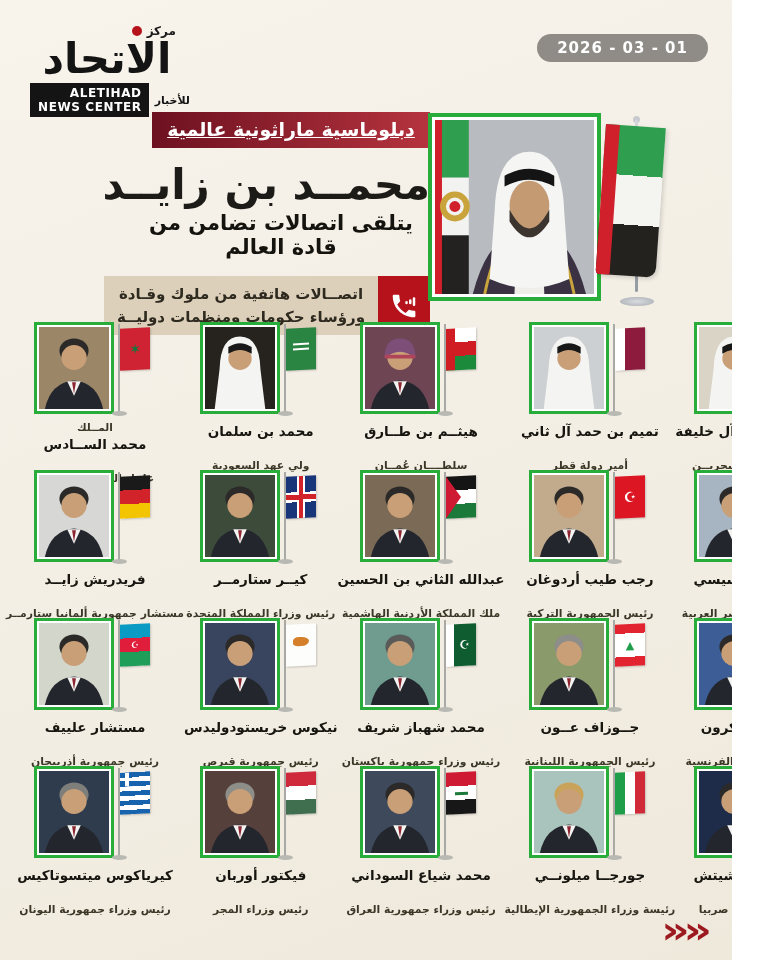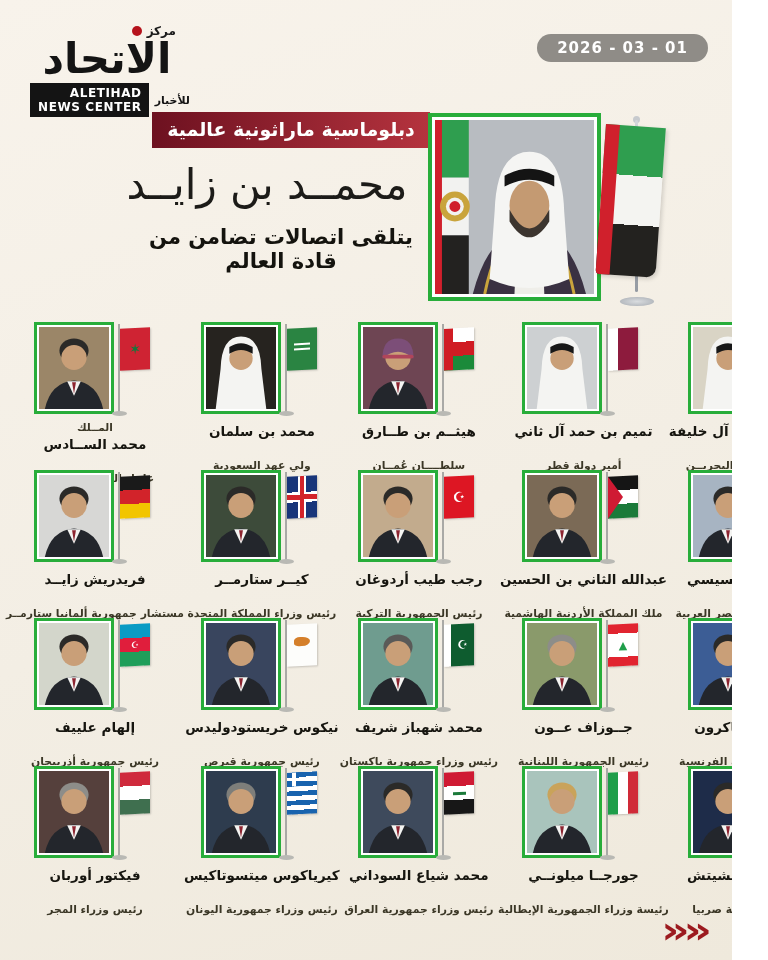--- a/index.html
+++ b/index.html
@@ -20,23 +20,23 @@
   .brand-en{background:#141414;color:#fff;font-size:12px;font-weight:700;letter-spacing:.6px;padding:3px 7px;}
   .date-pill{
     position:absolute;right:24px;top:34px;background:#8f8c87;color:#fff;
     font-size:15px;font-weight:700;letter-spacing:1px;padding:5px 20px;border-radius:17px;
   }
   
   .hero-text{position:absolute;left:104px;top:112px;width:326px;direction:rtl;text-align:center;}
   .kicker{
     width:258px;margin-left:auto;margin-right:0;
     background:linear-gradient(270deg,#b5333e 0%,#6d1120 100%);
-    color:#fff;font-size:19px;font-weight:700;padding:6px 10px 8px;
+    color:#fff;font-size:19px;font-weight:700;padding:6px 10px 8px;text-decoration:underline;
   }
-  .hero-title{font-size:42px;font-weight:400;color:#1c1b18;margin:12px 0 16px;white-space:nowrap;}
+  .hero-title{font-size:42px;font-weight:700;color:#1c1b18;margin:12px 0 2px;white-space:nowrap;}
   .hero-subtitle{font-size:21px;font-weight:800;color:#14130e;margin-left:28px;}
   .callout{margin-top:17px;background:#ddd0ba;display:flex;direction:rtl;align-items:stretch;}
   .callout-icon{width:52px;min-height:52px;background:var(--accent-red,#b5121b);display:flex;align-items:center;justify-content:center;}
   .callout-icon svg{width:30px;height:30px;}
   .callout-text{flex:1;padding:7px 8px;font-size:15px;font-weight:700;color:#2e2a1f;line-height:1.5;text-align:center;}
   .hero-photo{
     position:absolute;left:428px;top:113px;width:173px;height:188px;box-sizing:border-box;
     border:4px solid var(--frame-green,#28ad3a);background:#fff;padding:3px;
   }
   .hero-photo svg{width:100%;height:100%;display:block;}
@@ -123,20 +123,34 @@
       <span class="brand-en">ALETIHAD NEWS CENTER</span>
     </div>
   </div>
 
   <div class="date-pill">2026 - 03 - 01</div>
 
   <div class="hero-text">
     <div class="kicker">دبلوماسية ماراثونية عالمية</div>
     <div class="hero-title">محمــد بن زايــد</div>
     <div class="hero-subtitle">يتلقى اتصالات تضامن من قادة العالم</div>
+    <div class="callout">
+      <div class="callout-icon">
+        <svg viewBox="0 0 24 24" aria-hidden="true">
+          <path fill="#ffffff" d="M6.6 10.8c1.5 2.9 3.8 5.2 6.7 6.7l2.2-2.2c.3-.3.7-.4 1-.2 1.1.4 2.3.6 3.6.6.6 0 1 .4 1 1V20c0 .6-.4 1-1 1C10.6 21 3 13.4 3 4c0-.6.4-1 1-1h3.3c.6 0 1 .4 1 1 0 1.2.2 2.5.6 3.6.1.3 0 .7-.3 1l-2 2.2z"></path>
+          <rect x="16" y="6.5" width="2" height="4" rx="1" fill="#ffffff"></rect>
+          <rect x="19" y="5" width="2" height="7" rx="1" fill="#ffffff"></rect>
+          <rect x="13" y="8" width="2" height="2.5" rx="1" fill="#ffffff"></rect>
+        </svg>
+      </div>
+      <div class="callout-text">
+        <span>اتصــالات هاتفية من ملوك وقـادة</span><br>
+        <span>ورؤساء حكومات ومنظمات دوليــة</span>
+      </div>
+    </div>
   </div>
 
   <div class="hero-photo">
     <svg viewBox="0 0 160 175" preserveAspectRatio="none">
       <rect width="160" height="175" fill="#b8bcc1"></rect>
       <rect x="0" width="34" height="58" fill="#2f9e4f"></rect>
       <rect x="0" y="58" width="34" height="58" fill="#f2f2f0"></rect>
       <rect x="0" y="116" width="34" height="59" fill="#232220"></rect>
       <rect x="0" width="7" height="175" fill="#d0202c"></rect>
       <circle cx="20" cy="87" r="15" fill="#c9a43c"></circle>
@@ -410,20 +424,56 @@
       </div>
 
       <div class="leader-name">كيــر ستارمــر</div>
       <div class="leader-title">رئيس وزراء المملكة المتحدة</div>
     </div>
 
     <div class="cell style-suit">
       <div class="cell-top">
         <div class="photo">
           <svg class="avatar" viewBox="0 0 72 86" preserveAspectRatio="none">
+            <rect class="avatar-bg" width="72" height="86" fill="#7b6a56"></rect>
+            <g class="part-hair">
+                <ellipse cx="36" cy="25" rx="15" ry="13" fill="#2b2a28"></ellipse>
+              </g>
+            <g class="part-suit">
+              <path d="M6 86 Q12 58 36 56 Q60 58 66 86 Z" fill="#23262c"></path>
+              <path d="M29 57 L36 72 L43 57 Z" fill="#f4f4f2"></path>
+              <path d="M34 58 L36 70 L38 58 Z" fill="#8d2430"></path>
+            </g>
+            <circle class="avatar-head" cx="36" cy="32" r="13" fill="#c99f78"></circle>
+            <g class="part-turban">
+                <path d="M20 33 Q20 12 36 12 Q52 12 52 33 Q44 26 36 26 Q28 26 20 33 Z" fill="#7c4e78"></path>
+                <rect x="20" y="29" width="32" height="4" rx="2" fill="#b0455a"></rect>
+              </g>
+            <g class="part-ghutra">
+              <path d="M10 86 L15 44 Q16 10 36 10 Q56 10 57 44 L62 86 Z" fill="#f4f4f2"></path>
+              <circle cx="36" cy="33" r="12" fill="#c99f78"></circle>
+              <path d="M24 21 Q36 13 48 21 L48 28 Q36 20 24 28 Z" fill="#181818"></path>
+            </g>
+          </svg>
+        </div>
+        <div class="flagpole">
+          <i class="pole"></i>
+          <i class="flag flag-jordan"></i>
+          <i class="fbase"></i>
+        </div>
+      </div>
+
+      <div class="leader-name">عبدالله الثاني بن الحسين</div>
+      <div class="leader-title">ملك المملكة الأردنية الهاشمية</div>
+    </div>
+
+    <div class="cell style-suit">
+      <div class="cell-top">
+        <div class="photo">
+          <svg class="avatar" viewBox="0 0 72 86" preserveAspectRatio="none">
             <rect class="avatar-bg" width="72" height="86" fill="#c2ab8d"></rect>
             <g class="part-hair">
                 <ellipse cx="36" cy="25" rx="15" ry="13" fill="#2b2a28"></ellipse>
               </g>
             <g class="part-suit">
               <path d="M6 86 Q12 58 36 56 Q60 58 66 86 Z" fill="#23262c"></path>
               <path d="M29 57 L36 72 L43 57 Z" fill="#f4f4f2"></path>
               <path d="M34 58 L36 70 L38 58 Z" fill="#8d2430"></path>
             </g>
             <circle class="avatar-head" cx="36" cy="32" r="13" fill="#c99f78"></circle>
@@ -446,56 +496,20 @@
       </div>
 
       <div class="leader-name">رجب طيب أردوغان</div>
       <div class="leader-title">رئيس الجمهورية التركية</div>
     </div>
 
     <div class="cell style-suit">
       <div class="cell-top">
         <div class="photo">
           <svg class="avatar" viewBox="0 0 72 86" preserveAspectRatio="none">
-            <rect class="avatar-bg" width="72" height="86" fill="#7b6a56"></rect>
-            <g class="part-hair">
-                <ellipse cx="36" cy="25" rx="15" ry="13" fill="#2b2a28"></ellipse>
-              </g>
-            <g class="part-suit">
-              <path d="M6 86 Q12 58 36 56 Q60 58 66 86 Z" fill="#23262c"></path>
-              <path d="M29 57 L36 72 L43 57 Z" fill="#f4f4f2"></path>
-              <path d="M34 58 L36 70 L38 58 Z" fill="#8d2430"></path>
-            </g>
-            <circle class="avatar-head" cx="36" cy="32" r="13" fill="#c99f78"></circle>
-            <g class="part-turban">
-                <path d="M20 33 Q20 12 36 12 Q52 12 52 33 Q44 26 36 26 Q28 26 20 33 Z" fill="#7c4e78"></path>
-                <rect x="20" y="29" width="32" height="4" rx="2" fill="#b0455a"></rect>
-              </g>
-            <g class="part-ghutra">
-              <path d="M10 86 L15 44 Q16 10 36 10 Q56 10 57 44 L62 86 Z" fill="#f4f4f2"></path>
-              <circle cx="36" cy="33" r="12" fill="#c99f78"></circle>
-              <path d="M24 21 Q36 13 48 21 L48 28 Q36 20 24 28 Z" fill="#181818"></path>
-            </g>
-          </svg>
-        </div>
-        <div class="flagpole">
-          <i class="pole"></i>
-          <i class="flag flag-jordan"></i>
-          <i class="fbase"></i>
-        </div>
-      </div>
-
-      <div class="leader-name">عبدالله الثاني بن الحسين</div>
-      <div class="leader-title">ملك المملكة الأردنية الهاشمية</div>
-    </div>
-
-    <div class="cell style-suit">
-      <div class="cell-top">
-        <div class="photo">
-          <svg class="avatar" viewBox="0 0 72 86" preserveAspectRatio="none">
             <rect class="avatar-bg" width="72" height="86" fill="#a7b4c2"></rect>
             <g class="part-hair">
                 <ellipse cx="36" cy="25" rx="15" ry="13" fill="#2b2a28"></ellipse>
               </g>
             <g class="part-suit">
               <path d="M6 86 Q12 58 36 56 Q60 58 66 86 Z" fill="#23262c"></path>
               <path d="M29 57 L36 72 L43 57 Z" fill="#f4f4f2"></path>
               <path d="M34 58 L36 70 L38 58 Z" fill="#8d2430"></path>
             </g>
             <circle class="avatar-head" cx="36" cy="32" r="13" fill="#c99f78"></circle>
@@ -546,21 +560,21 @@
             </g>
           </svg>
         </div>
         <div class="flagpole">
           <i class="pole"></i>
           <i class="flag flag-azerbaijan"></i>
           <i class="fbase"></i>
         </div>
       </div>
 
-      <div class="leader-name">إلهام علييف</div>
+      <div class="leader-name">مستشار علييف</div>
       <div class="leader-title">رئيس جمهورية أذربيجان</div>
     </div>
 
     <div class="cell style-suit">
       <div class="cell-top">
         <div class="photo">
           <svg class="avatar" viewBox="0 0 72 86" preserveAspectRatio="none">
             <rect class="avatar-bg" width="72" height="86" fill="#39455e"></rect>
             <g class="part-hair">
                 <ellipse cx="36" cy="25" rx="15" ry="13" fill="#2b2a28"></ellipse>
@@ -698,20 +712,56 @@
       </div>
 
       <div class="leader-name">إيمانويل ماكرون</div>
       <div class="leader-title">رئيس الجمهورية الفرنسية</div>
     </div>
 
     <div class="cell style-suit">
       <div class="cell-top">
         <div class="photo">
           <svg class="avatar" viewBox="0 0 72 86" preserveAspectRatio="none">
+            <rect class="avatar-bg" width="72" height="86" fill="#2e3c4e"></rect>
+            <g class="part-hair">
+                <ellipse cx="36" cy="25" rx="15" ry="13" fill="#7e7e7a"></ellipse>
+              </g>
+            <g class="part-suit">
+              <path d="M6 86 Q12 58 36 56 Q60 58 66 86 Z" fill="#23262c"></path>
+              <path d="M29 57 L36 72 L43 57 Z" fill="#f4f4f2"></path>
+              <path d="M34 58 L36 70 L38 58 Z" fill="#8d2430"></path>
+            </g>
+            <circle class="avatar-head" cx="36" cy="32" r="13" fill="#c99f78"></circle>
+            <g class="part-turban">
+                <path d="M20 33 Q20 12 36 12 Q52 12 52 33 Q44 26 36 26 Q28 26 20 33 Z" fill="#7c4e78"></path>
+                <rect x="20" y="29" width="32" height="4" rx="2" fill="#b0455a"></rect>
+              </g>
+            <g class="part-ghutra">
+              <path d="M10 86 L15 44 Q16 10 36 10 Q56 10 57 44 L62 86 Z" fill="#f4f4f2"></path>
+              <circle cx="36" cy="33" r="12" fill="#c99f78"></circle>
+              <path d="M24 21 Q36 13 48 21 L48 28 Q36 20 24 28 Z" fill="#181818"></path>
+            </g>
+          </svg>
+        </div>
+        <div class="flagpole">
+          <i class="pole"></i>
+          <i class="flag flag-greece"></i>
+          <i class="fbase"></i>
+        </div>
+      </div>
+
+      <div class="leader-name">كيرياكوس ميتسوتاكيس</div>
+      <div class="leader-title">رئيس وزراء جمهورية اليونان</div>
+    </div>
+
+    <div class="cell style-suit">
+      <div class="cell-top">
+        <div class="photo">
+          <svg class="avatar" viewBox="0 0 72 86" preserveAspectRatio="none">
             <rect class="avatar-bg" width="72" height="86" fill="#55403c"></rect>
             <g class="part-hair">
                 <ellipse cx="36" cy="25" rx="15" ry="13" fill="#8d8d89"></ellipse>
               </g>
             <g class="part-suit">
               <path d="M6 86 Q12 58 36 56 Q60 58 66 86 Z" fill="#23262c"></path>
               <path d="M29 57 L36 72 L43 57 Z" fill="#f4f4f2"></path>
               <path d="M34 58 L36 70 L38 58 Z" fill="#8d2430"></path>
             </g>
             <circle class="avatar-head" cx="36" cy="32" r="13" fill="#c99f78"></circle>
@@ -728,56 +778,20 @@
         </div>
         <div class="flagpole">
           <i class="pole"></i>
           <i class="flag flag-hungary"></i>
           <i class="fbase"></i>
         </div>
       </div>
 
       <div class="leader-name">فيكتور أوربان</div>
       <div class="leader-title">رئيس وزراء المجر</div>
-    </div>
-
-    <div class="cell style-suit">
-      <div class="cell-top">
-        <div class="photo">
-          <svg class="avatar" viewBox="0 0 72 86" preserveAspectRatio="none">
-            <rect class="avatar-bg" width="72" height="86" fill="#2e3c4e"></rect>
-            <g class="part-hair">
-                <ellipse cx="36" cy="25" rx="15" ry="13" fill="#7e7e7a"></ellipse>
-              </g>
-            <g class="part-suit">
-              <path d="M6 86 Q12 58 36 56 Q60 58 66 86 Z" fill="#23262c"></path>
-              <path d="M29 57 L36 72 L43 57 Z" fill="#f4f4f2"></path>
-              <path d="M34 58 L36 70 L38 58 Z" fill="#8d2430"></path>
-            </g>
-            <circle class="avatar-head" cx="36" cy="32" r="13" fill="#c99f78"></circle>
-            <g class="part-turban">
-                <path d="M20 33 Q20 12 36 12 Q52 12 52 33 Q44 26 36 26 Q28 26 20 33 Z" fill="#7c4e78"></path>
-                <rect x="20" y="29" width="32" height="4" rx="2" fill="#b0455a"></rect>
-              </g>
-            <g class="part-ghutra">
-              <path d="M10 86 L15 44 Q16 10 36 10 Q56 10 57 44 L62 86 Z" fill="#f4f4f2"></path>
-              <circle cx="36" cy="33" r="12" fill="#c99f78"></circle>
-              <path d="M24 21 Q36 13 48 21 L48 28 Q36 20 24 28 Z" fill="#181818"></path>
-            </g>
-          </svg>
-        </div>
-        <div class="flagpole">
-          <i class="pole"></i>
-          <i class="flag flag-greece"></i>
-          <i class="fbase"></i>
-        </div>
-      </div>
-
-      <div class="leader-name">كيرياكوس ميتسوتاكيس</div>
-      <div class="leader-title">رئيس وزراء جمهورية اليونان</div>
     </div>
 
     <div class="cell style-suit">
       <div class="cell-top">
         <div class="photo">
           <svg class="avatar" viewBox="0 0 72 86" preserveAspectRatio="none">
             <rect class="avatar-bg" width="72" height="86" fill="#3e4a5c"></rect>
             <g class="part-hair">
                 <ellipse cx="36" cy="25" rx="15" ry="13" fill="#2b2a28"></ellipse>
               </g>

